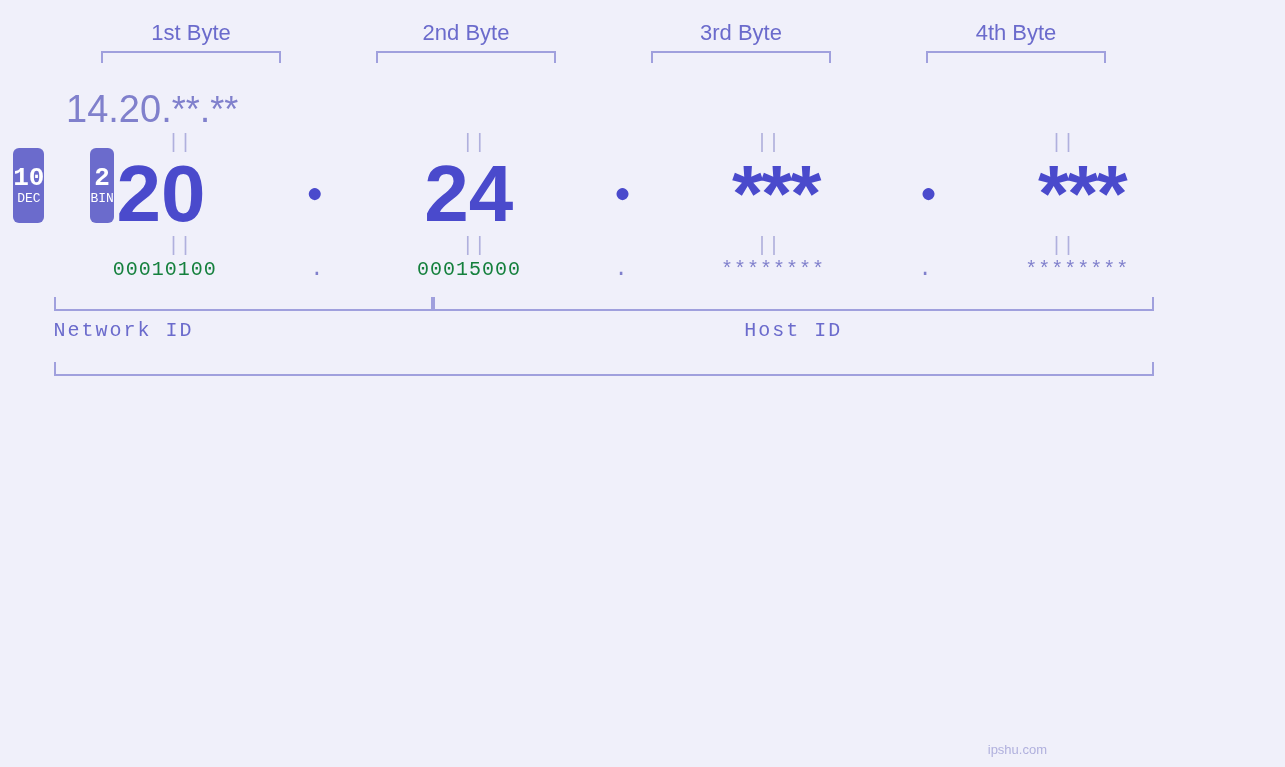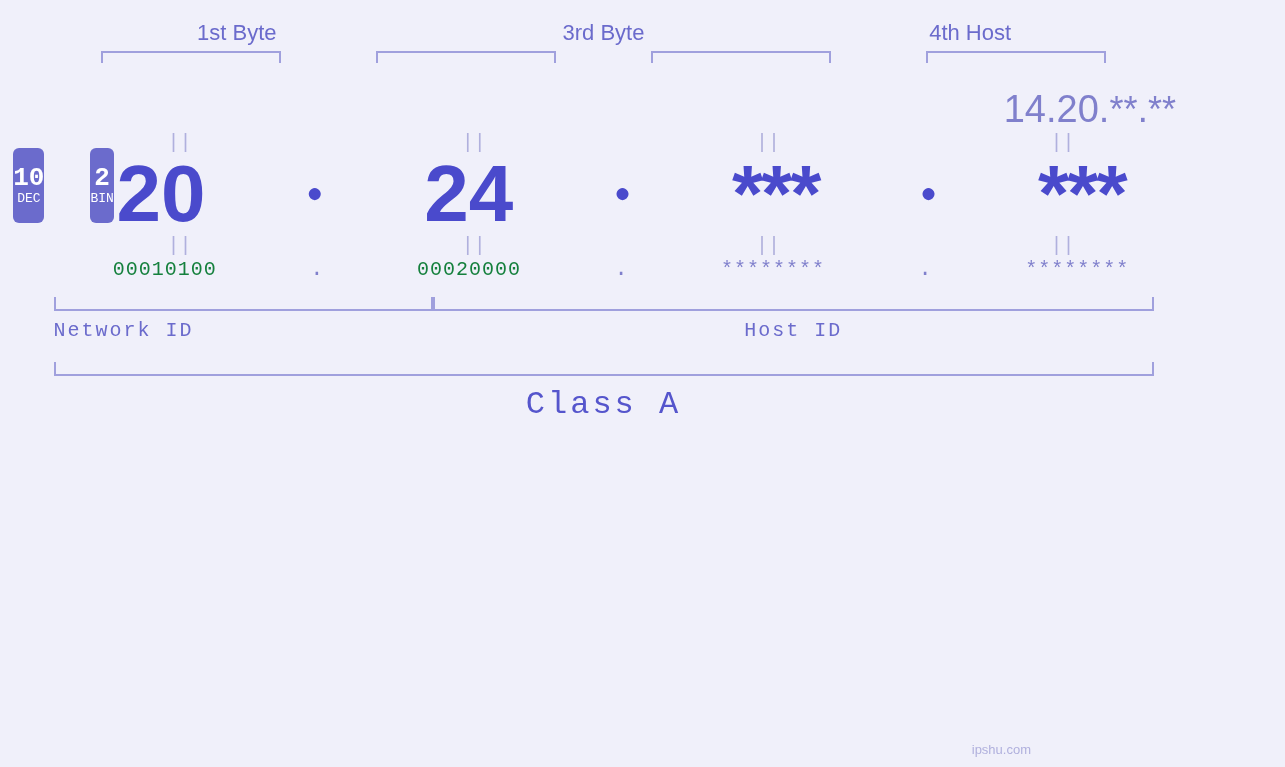--- a/index.html
+++ b/index.html
@@ -215,21 +215,21 @@
       font-size: 32px;
       font-family: 'Courier New', Courier, monospace;
       letter-spacing: 3px;
       margin-top: 10px;
     }
 
     
     .watermark {
       position: absolute;
       bottom: 10px;
-      right: 36px;
+      right: 20px;
       color: #b0b0dd;
       font-size: 13px;
       font-family: Arial, sans-serif;
     }
 
     .asterisk-val {
       color: #8080cc;
       font-size: 36px;
       font-family: Arial, sans-serif;
     }
@@ -250,22 +250,23 @@
       letter-spacing: 1px;
     }
   </style>
 </head>
 <body>
 
 <div class="container">
 
   <div class="header-row">
     <div class="byte-label">1st Byte</div>
+    <div class="byte-label">2nd Byte</div>
     <div class="byte-label">3rd Byte</div>
-    <div class="byte-label">4th Host</div>
+    <div class="byte-label">4th Byte</div>
   </div>
 
   <div class="bracket-row">
     <div class="bracket"></div>
     <div class="bracket"></div>
     <div class="bracket"></div>
     <div class="bracket"></div>
   </div>
 
   <div class="main-area">
@@ -280,21 +281,21 @@
         <span class="badge-label">DEC</span>
       </div>
       <div class="badge">
         <span class="badge-num">2</span>
         <span class="badge-label">BIN</span>
       </div>
     </div>
 
     <div style="flex:1; display:flex; flex-direction:column; justify-content:space-around; padding: 10px 0;">
 
-      <div style="display:flex; align-items:center; justify-content:flex-end;">
+      <div style="display:flex; align-items:center; justify-content:flex-start;">
         <div class="hex-value">14</div>
         <div class="dot-hex">.</div>
         <div class="hex-value">20</div>
         <div class="dot-hex">.</div>
         <div class="hex-value asterisk-val">**</div>
         <div class="dot-hex">.</div>
         <div class="hex-value asterisk-val">**</div>
       </div>
 
       <div style="display:flex; align-items:center; justify-content:space-around;">
@@ -323,21 +324,21 @@
         <div style="width:200px; text-align:center; color:#b0b0dd; font-size:20px;">||</div>
         <div style="width:40px;"></div>
         <div style="width:200px; text-align:center; color:#b0b0dd; font-size:20px;">||</div>
         <div style="width:40px;"></div>
         <div style="width:200px; text-align:center; color:#b0b0dd; font-size:20px;">||</div>
       </div>
 
       <div style="display:flex; align-items:center; justify-content:space-around;">
         <div class="bin-value">00010100</div>
         <div class="dot-bin" style="color:#8080cc; font-size:22px;">.</div>
-        <div class="bin-value">00020000</div>
+        <div class="bin-value">00015000</div>
         <div class="dot-bin" style="color:#8080cc; font-size:22px;">.</div>
         <div class="bin-value asterisk-bin">********</div>
         <div class="dot-bin" style="color:#8080cc; font-size:22px;">.</div>
         <div class="bin-value asterisk-bin">********</div>
       </div>
 
     </div>
   </div>
 
   <div class="bottom-area">
@@ -346,18 +347,17 @@
       <div class="host-bracket"></div>
     </div>
     <div class="bottom-labels">
       <div class="network-label">Network ID</div>
       <div class="host-label">Host ID</div>
     </div>
   </div>
 
   <div class="full-bracket-row">
     <div class="full-bracket"></div>
-    <div class="class-label">Class A</div>
   </div>
 
   <div class="watermark">ipshu.com</div>
 
 </div>
 
 </body></html>

